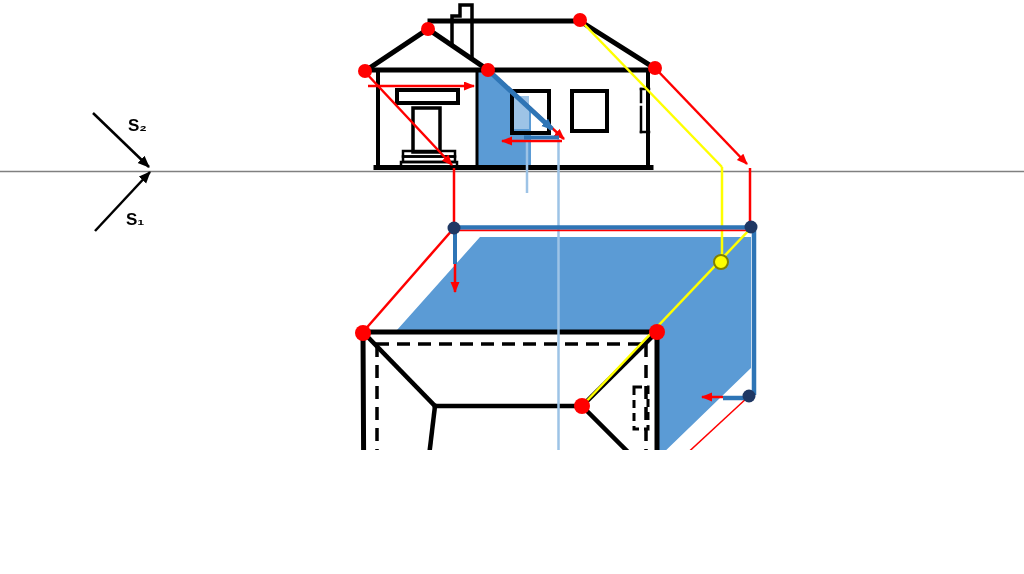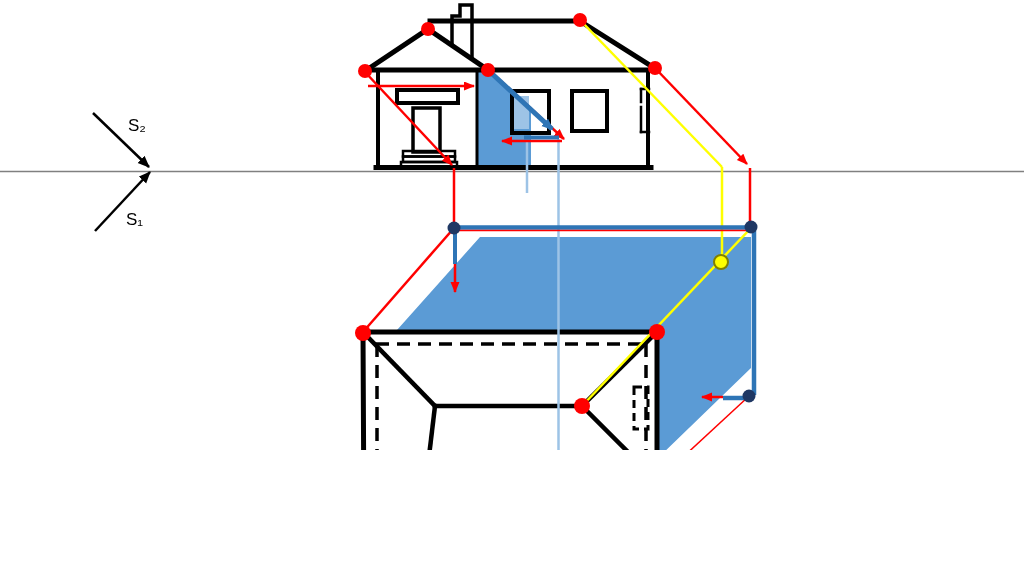--- a/index.html
+++ b/index.html
@@ -1,16 +1,16 @@
 <!DOCTYPE html>
 <html style="--background: #FFFFFF; --drawing-black: #000000; --ground-line: #808080; --ray-red: #FF0000; --ray-yellow: #FFFF00; --construction-blue: #2E75B6; --projection-blue: #9DC3E6; --shadow-fill: #5B9BD5; --shadow-fill-light: #9DC3E6; --marker-red: #FF0000; --marker-navy: #1F3864; --marker-yellow-fill: #FFFF00; --marker-yellow-stroke: #808000;"><head>
 <meta charset="utf-8">
 <style>
   html,body{margin:0;padding:0;background:var(--background,#fff);}
-  #stage{width:1024px;height:450px;position:relative;font-family:"Liberation Sans",sans-serif;}
+  #stage{width:1024px;height:450px;position:relative;font-family:"Liberation Sans",sans-serif;font-weight:bold;}
   svg{display:block;}
   .blk{stroke:var(--drawing-black,#000);fill:none;}
   .w2{stroke-width:2.5;} .w3{stroke-width:3;} .w35{stroke-width:3.5;} .w4{stroke-width:4;} .w45{stroke-width:4.5;} .w5{stroke-width:5;}
   .dashwall{stroke-dasharray:13 8;}
   .dashsym{stroke-dasharray:8 5;}
   .red{stroke:var(--ray-red,#FF0000);fill:none;}
   .yellow{stroke:var(--ray-yellow,#FFFF00);fill:none;}
   .cblue{stroke:var(--construction-blue,#2E75B6);fill:none;}
   .lblue{stroke:var(--projection-blue,#9DC3E6);fill:none;}
   .shadow{fill:var(--shadow-fill,#5B9BD5);stroke:none;}

